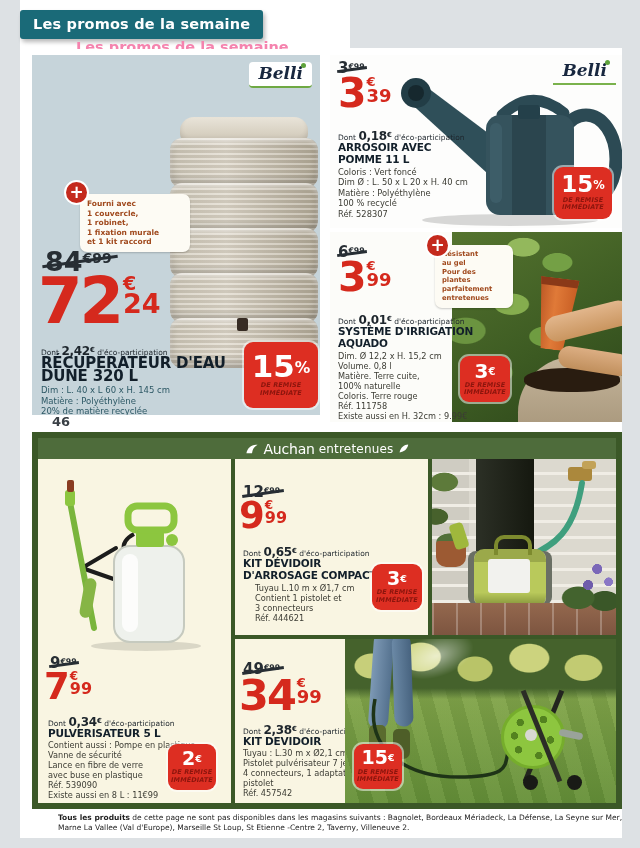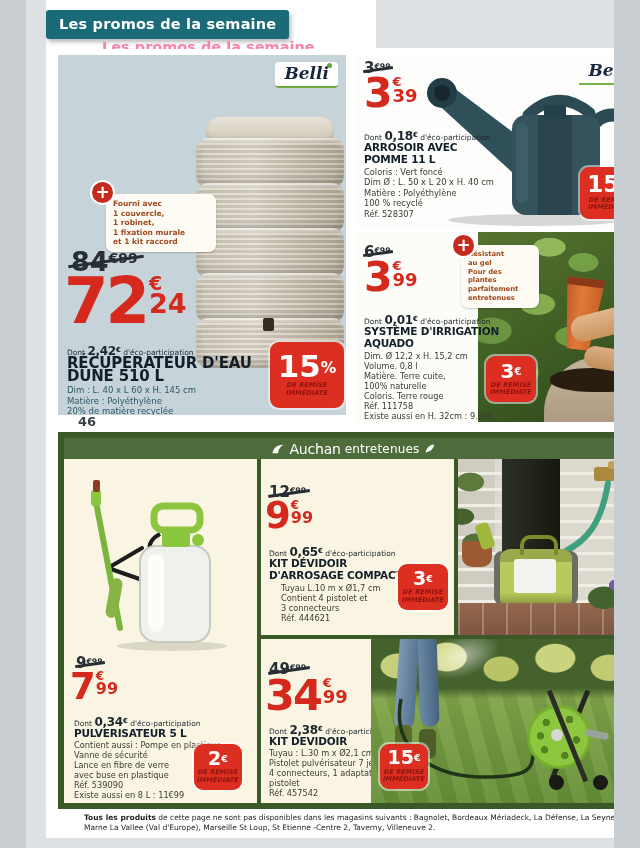--- a/index.html
+++ b/index.html
@@ -1,17 +1,17 @@
 <!DOCTYPE html>
 <html><head>
 <meta charset="utf-8">
 <style>
   html,body{margin:0;padding:0;}
   body{font-family:"DejaVu Sans", sans-serif; background:#c9ced3;}
-  .canvas{position:relative;width:588px;height:848px;background:#dde1e4;overflow:hidden;margin:0 auto;}
+  .canvas{position:relative;width:640px;height:848px;background:#dde1e4;overflow:hidden;margin:0 auto;}
   .page-bg{position:absolute;left:20px;top:48px;width:602px;height:790px;background:#ffffff;}
   .badge-backdrop{position:absolute;left:20px;top:0;width:330px;height:50px;background:#ffffff;}
 
   
   .promo-badge{position:absolute;left:20px;top:10px;background:#1a6a78;color:#fff;
     font-size:14.5px;font-weight:bold;padding:6px 13px 7px;border-radius:3px;
     box-shadow:2px 3px 4px rgba(0,0,0,.28);letter-spacing:.2px;}
   .ghost{position:absolute;left:76px;top:39px;width:290px;height:10px;overflow:hidden;
     color:#f583ae;font-weight:bold;font-size:14.5px;}
   .pagenum{position:absolute;left:52px;top:414px;font-size:13px;font-weight:bold;color:#3a4046;}
@@ -231,21 +231,21 @@
           <span class="cts">24</span>
         </span>
     </div>
     <div class="eco" style="left:9px;top:289px;">
       <span>Dont</span>
       <b class="eco-amt">2,42</b><sup class="eco-cur">€</sup>
       <span>d'éco-participation</span>
     </div>
     <div class="ptitle" style="left:9px;top:302px;">
         <div>RÉCUPERATEUR D'EAU</div>
-        <div>DUNE 510 L</div>
+        <div>DUNE 320 L</div>
       </div>
     <div class="specs blue" style="left:9px;top:330px;">
         <div>Dim : L. 40 x L 60 x H. 145 cm</div>
         <div>Matière : Polyéthylène</div>
         <div>20% de matière recyclée</div>
       </div>
     <div class="dbadge b1">
       <div class="bv"><span>15</span><sup>%</sup></div>
       <div class="blines">
           <div>DE REMISE</div>
@@ -430,21 +430,21 @@
       <span>Dont</span>
       <b class="eco-amt">0,65</b><sup class="eco-cur">€</sup>
       <span>d'éco-participation</span>
     </div>
     <div class="ptitle sm" style="left:205px;top:119px;">
         <div>KIT DÉVIDOIR</div>
         <div>D'ARROSAGE COMPACT</div>
       </div>
     <div class="specs tight" style="left:205px;top:145px;margin-left:12px;">
         <div>Tuyau L.10 m x Ø1,7 cm</div>
-        <div>Contient 4 pistolet et</div>
+        <div>Contient 1 pistolet et</div>
         <div>3 connecteurs</div>
         <div>Réf. 444621</div>
       </div>
     <div class="dbadge gsm" style="left:334px;top:126px;width:50px;height:46px;">
       <div class="bv"><span>3</span><sup>€</sup></div>
       <div class="blines">
           <div>DE REMISE</div>
           <div>IMMÉDIATE</div>
         </div>
     </div>

